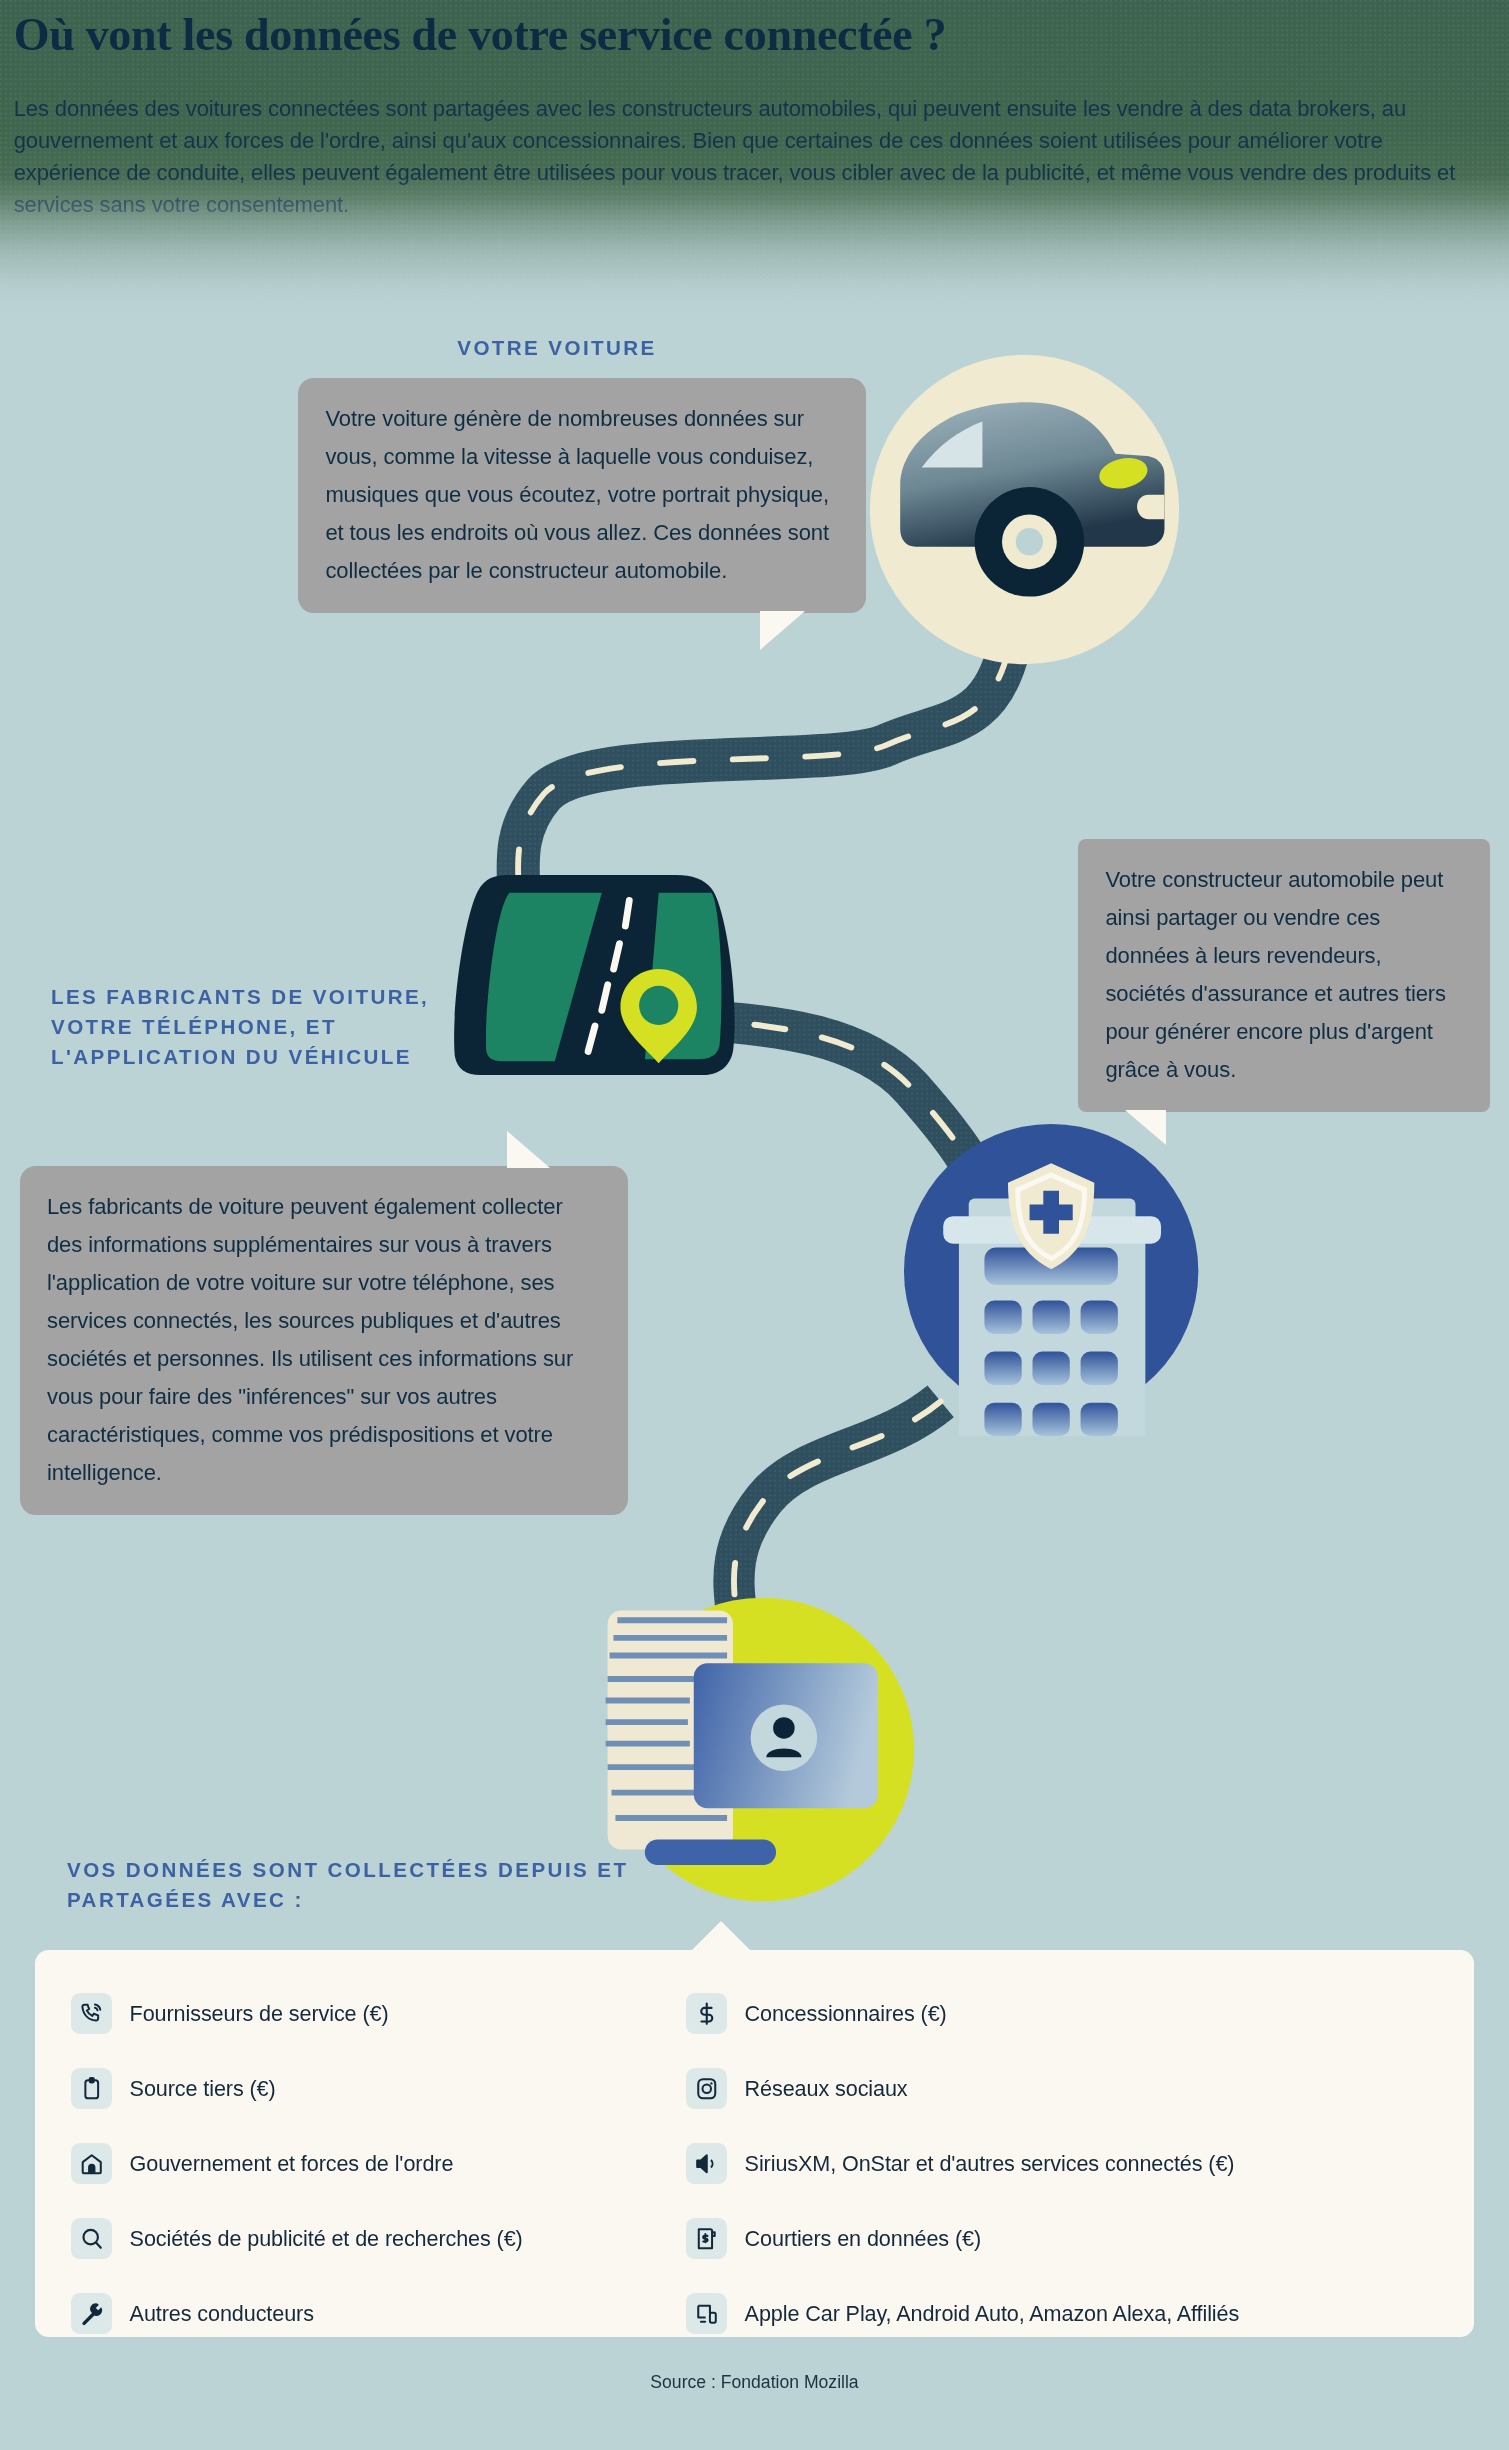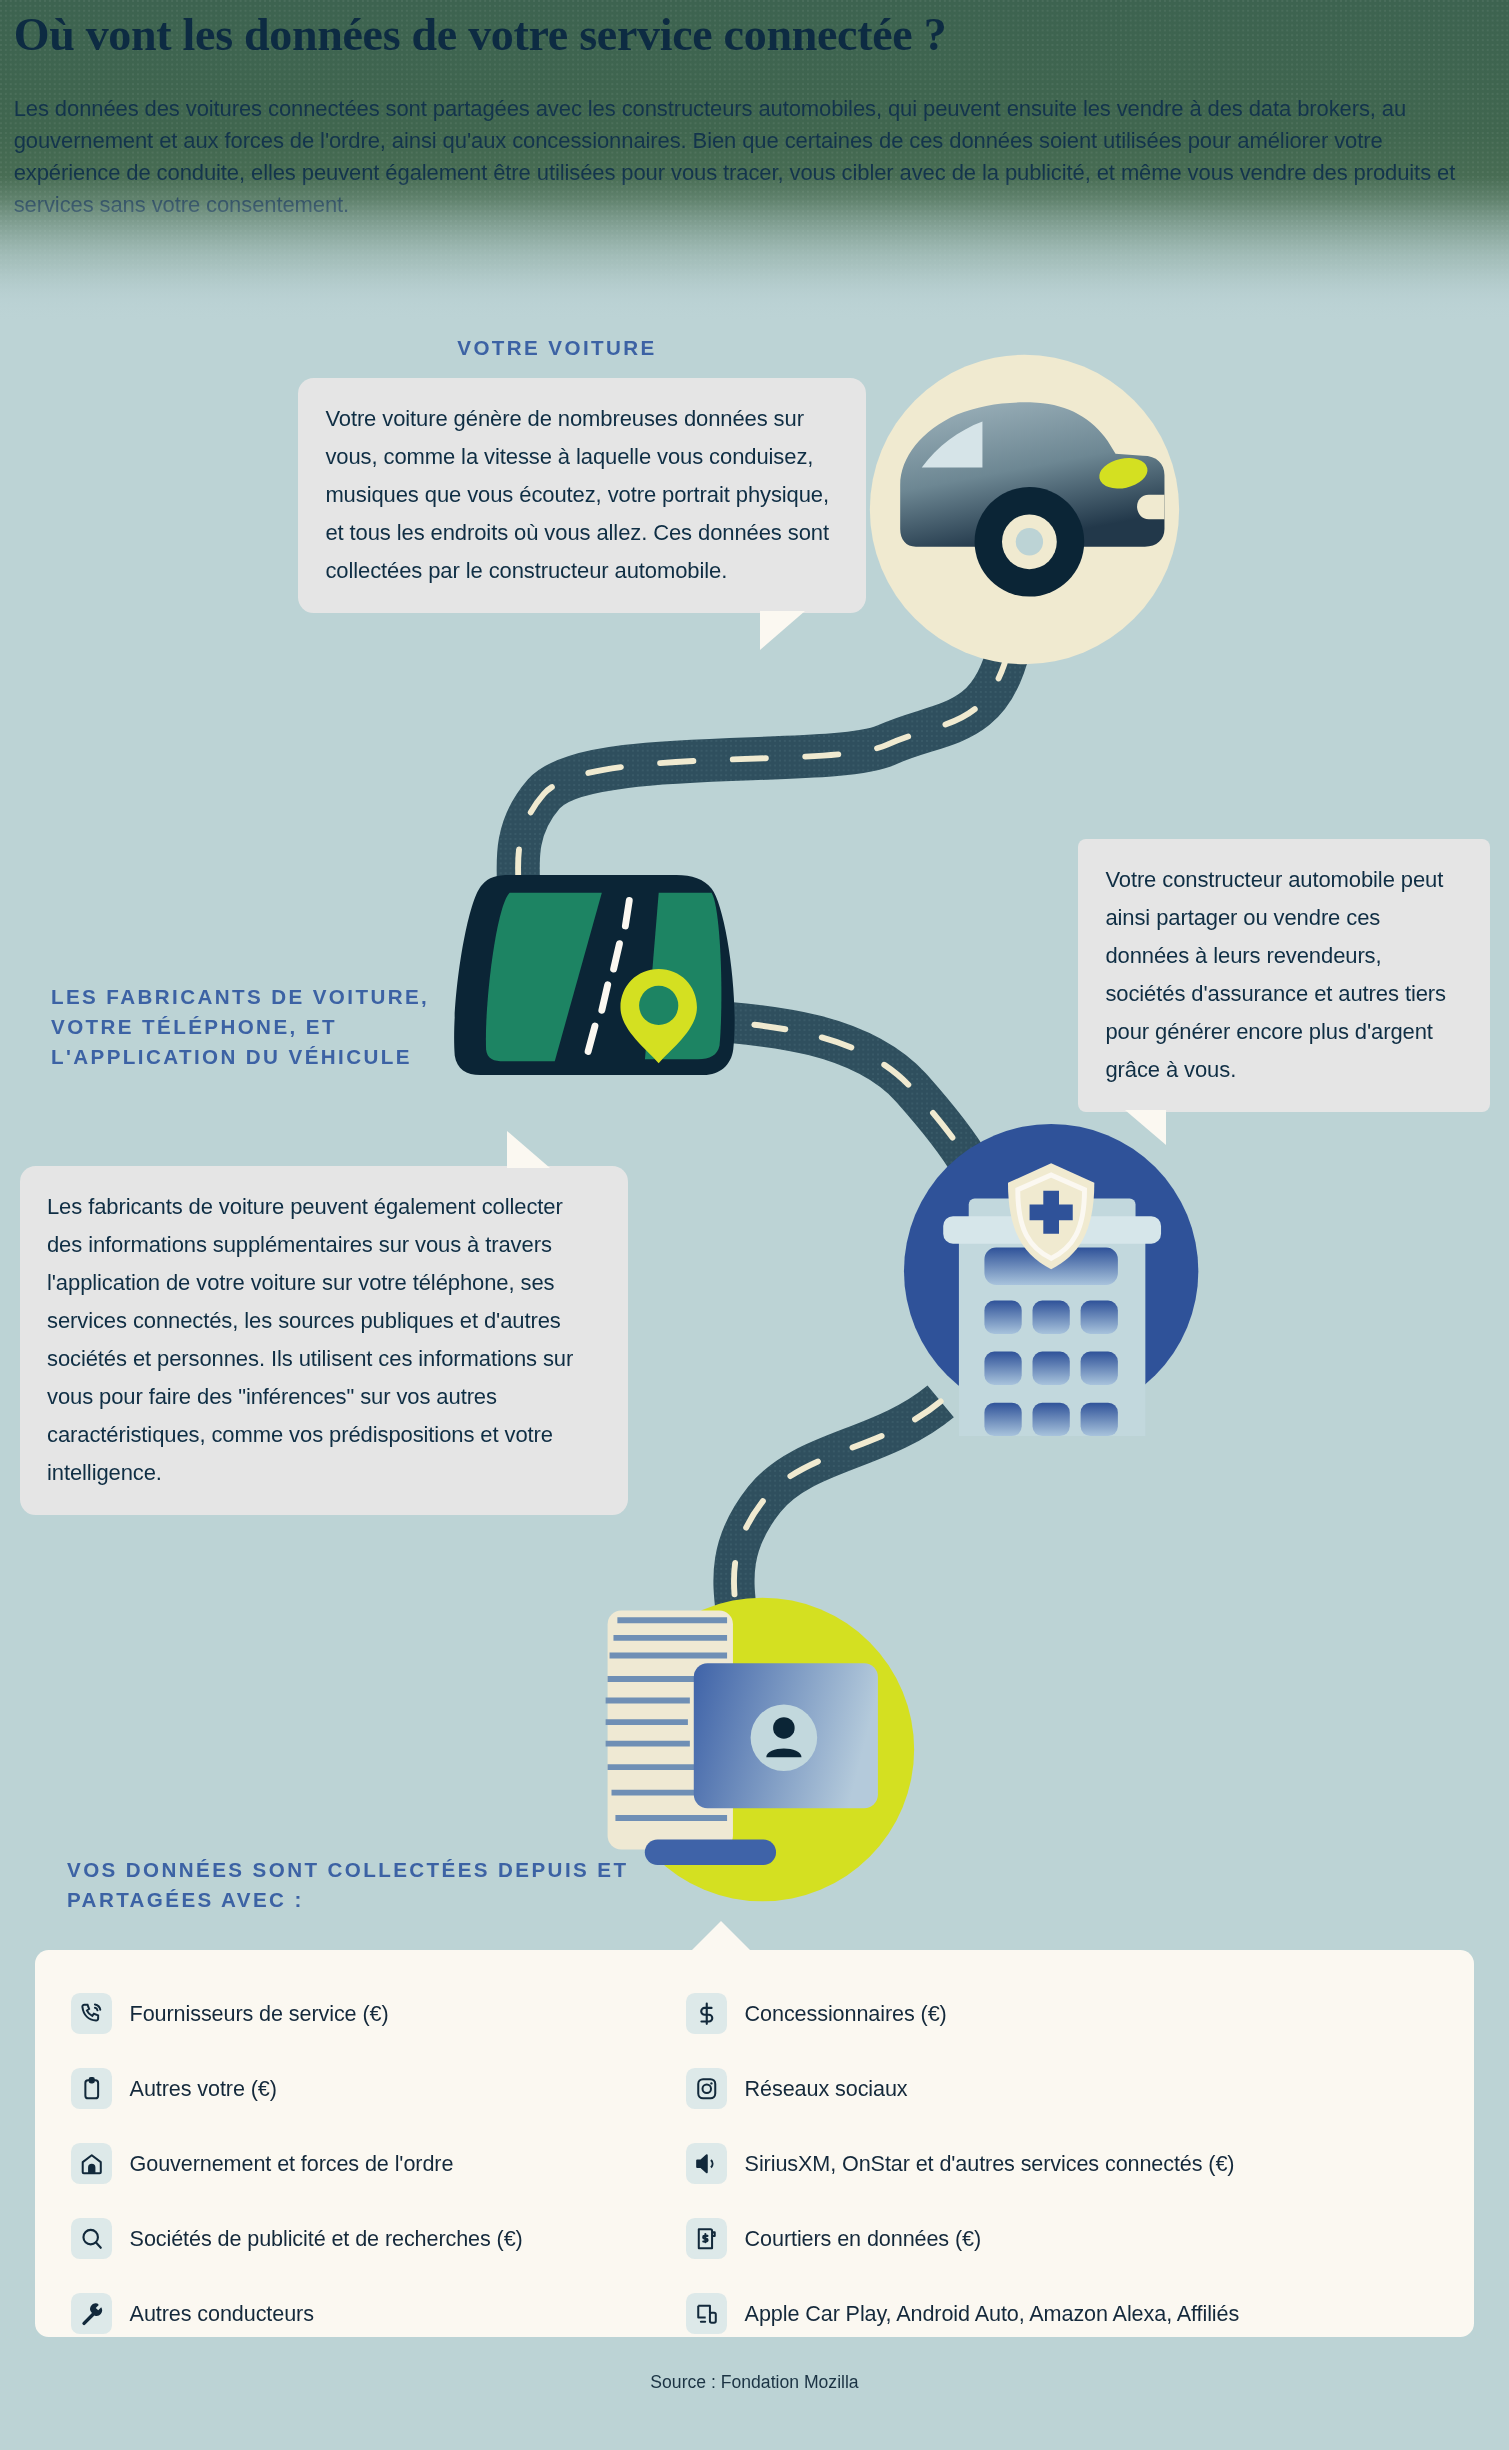--- a/index.html
+++ b/index.html
@@ -79,21 +79,21 @@
     text-transform: uppercase;
   }
   #head-car   { left: 312px; top: 333px; width: 490px; text-align: center; }
   #head-makers{ left: 51px;  top: 982px; width: 412px; }
   #head-oem   { left: 1090px; top: 659px; width: 412px; }
   #head-collect{ left: 67px; top: 1855px; width: 608px; }
 
   
   .bubble {
     position: absolute;
-    background: #e5e5e5;
+    background: #a3a3a3;
     border-radius: 15.7px;
     color: #0f2e44;
     font-size: 22px;
     line-height: 38px;
     letter-spacing: -0.1px;
     padding: 21.6px 27.4px 23.5px 27.4px;
   }
   .bubble .tail {
     position: absolute;
     width: 0; height: 0;
@@ -360,21 +360,21 @@
       </span>
       <span class="row-label">Fournisseurs de service (€)</span>
     </div>
     <div class="row">
       <span class="row-icon">
         <svg width="25.5" height="25.5" viewBox="0 0 24 24" fill="none" stroke="#12293b" stroke-width="1.9" stroke-linejoin="round">
           <rect x="6" y="4" width="12" height="17" rx="2.5"></rect>
           <rect x="10" y="2" width="4" height="4" rx="1.2" fill="#12293b"></rect>
         </svg>
       </span>
-      <span class="row-label">Autres votre (€)</span>
+      <span class="row-label">Source tiers (€)</span>
     </div>
     <div class="row">
       <span class="row-icon">
         <svg width="25.5" height="25.5" viewBox="0 0 24 24" fill="none" stroke="#12293b" stroke-width="1.9" stroke-linejoin="round">
           <path d="M3.5 10.5 12 4l8.5 6.5V20a1 1 0 0 1-1 1h-15a1 1 0 0 1-1-1Z"></path>
           <path d="M9.5 21v-5.5a2.5 2.5 0 0 1 5 0V21" fill="#12293b"></path>
         </svg>
       </span>
       <span class="row-label">Gouvernement et forces de l'ordre</span>
     </div>

